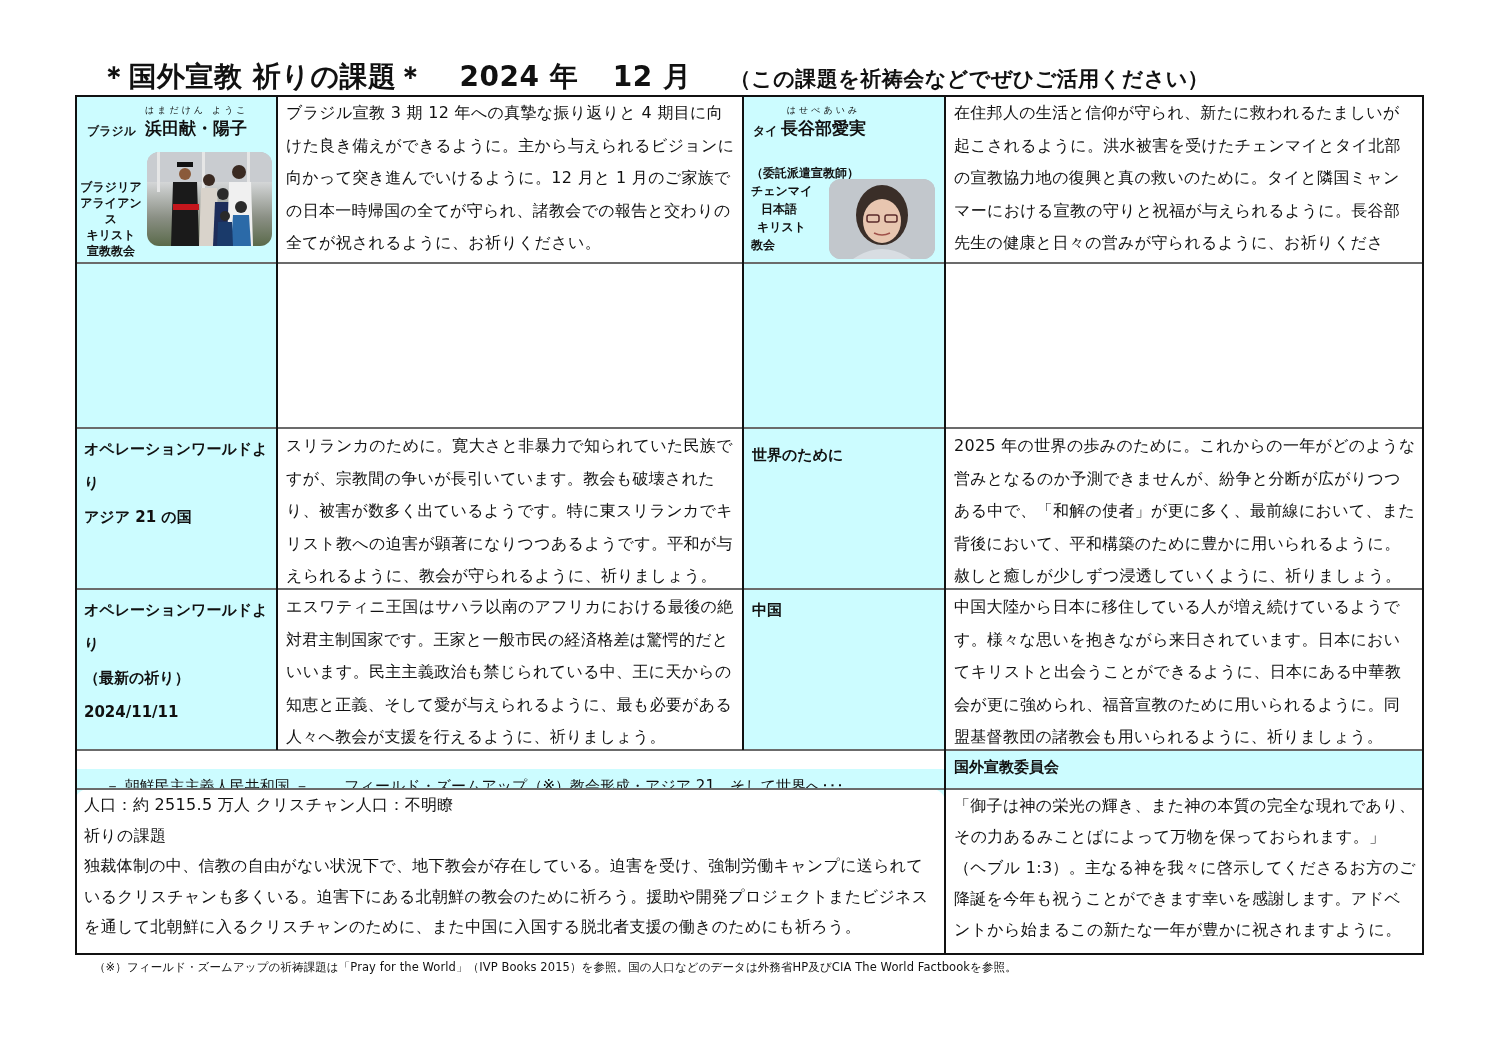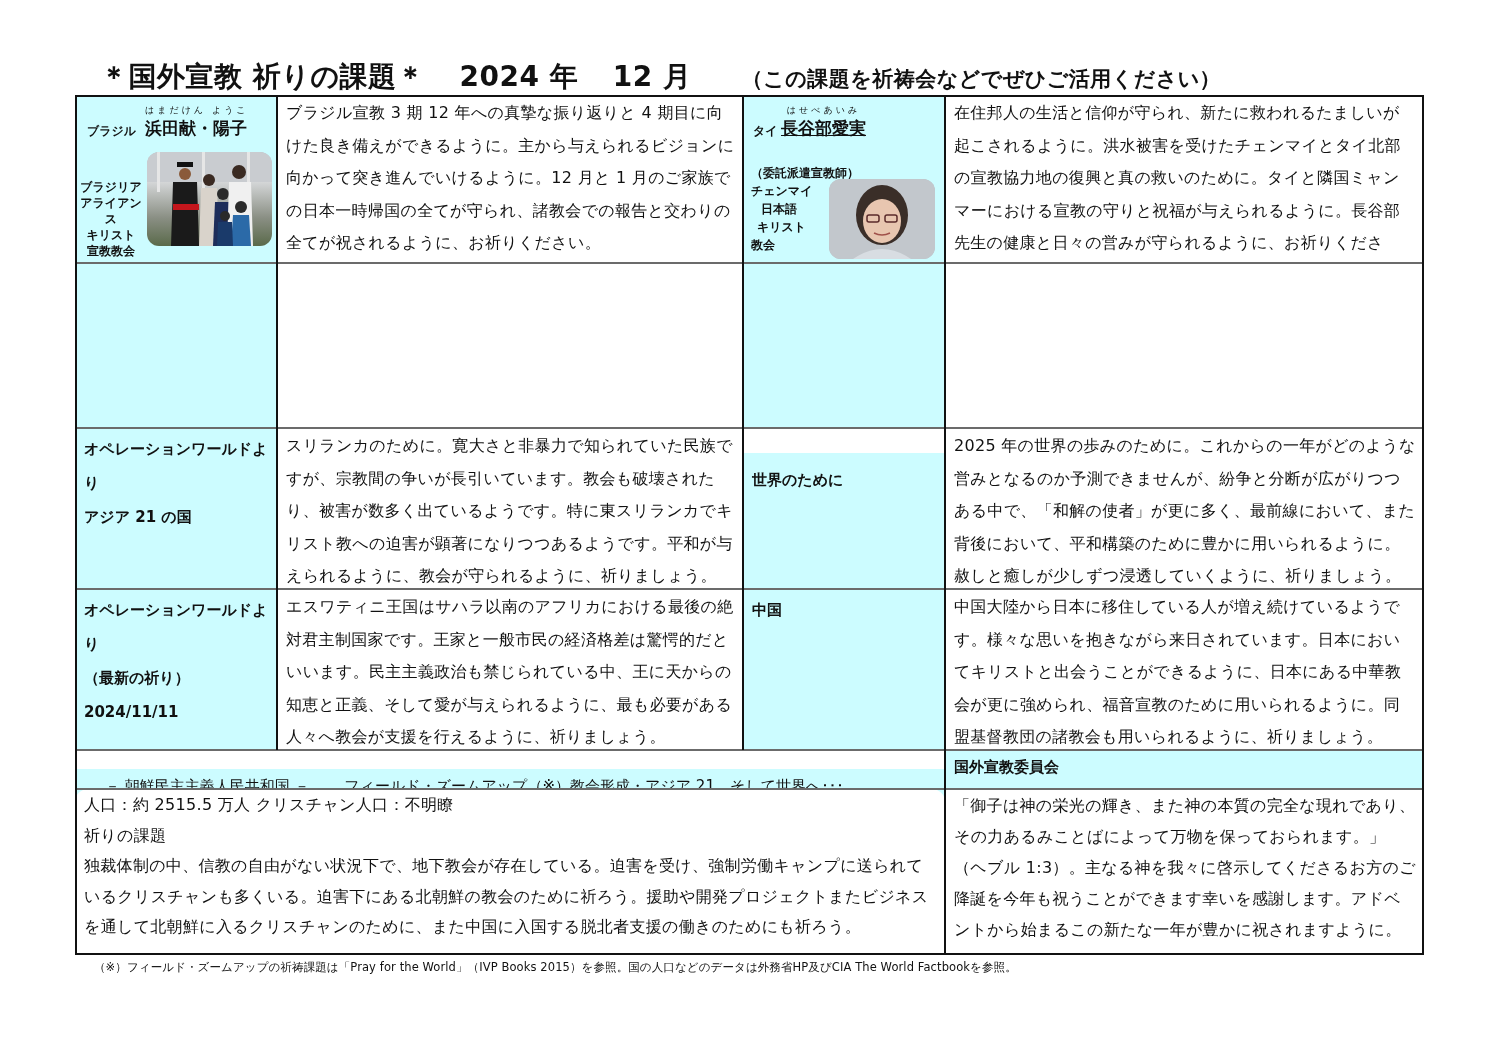--- a/index.html
+++ b/index.html
@@ -1,20 +1,20 @@
 <!DOCTYPE html>
 <html><head>
 <meta charset="utf-8">
 <style>
   html, body { margin: 0; padding: 0; background: #ffffff; }
   body { width: 1497px; height: 1058px; position: relative; overflow: hidden;
          font-family: "DejaVu Sans", "Liberation Sans", sans-serif; color: #111; }
   .title { position: absolute; left: 100px; top: 58px; font-size: 28px; font-weight: bold;
            white-space: nowrap; letter-spacing: 0.5px; }
-  .title .sub { font-size: 21px; margin-left: 40px; font-weight: bold; }
+  .title .sub { font-size: 21px; margin-left: 28px; font-weight: bold; }
   .title .sp { display: inline-block; width: 14px; }
   .cell { position: absolute; box-sizing: border-box; overflow: hidden; }
   .cyan { background: #ccfcff; }
   .white { background: #ffffff; }
   .body-text { font-size: 16px; line-height: 32.5px; padding: 2px 8px 0 9px; letter-spacing: 0.3px; }
   .hdr-text { font-size: 15px; font-weight: bold; line-height: 34px; padding: 4px 8px 0 9px; }
   .vline { position: absolute; background: #111; }
   .hline { position: absolute; background: #6b6b6b; }
   .frame { position: absolute; left: 75px; top: 95px; width: 1349px; height: 860px;
            box-sizing: border-box; border: 2px solid #111; pointer-events: none; }
@@ -76,21 +76,21 @@
 
       <circle cx="78" cy="64" r="5" fill="#2a2a2a"></circle>
       <path d="M71 70 L85 70 L86 94 L70 94 Z" fill="#1a3a6a"></path>
     </svg>
   </div>
 </div>
 <div class="cell white body-text" style="left:277px;top:95px;width:466px;height:168px;">ブラジル宣教 3 期 12 年への真摯な振り返りと 4 期目に向けた良き備えができるように。主から与えられるビジョンに向かって突き進んでいけるように。12 月と 1 月のご家族での日本一時帰国の全てが守られ、諸教会での報告と交わりの全てが祝されるように、お祈りください。</div>
 
 <div class="cell cyan" style="left:743px;top:95px;width:202px;height:168px;">
   <div style="position:absolute;left:10px;top:28px;font-size:12px;font-weight:bold;">タイ</div>
-  <div style="position:absolute;left:38px;top:22px;font-size:17px;font-weight:bold;text-decoration:underline;" class="ruby-wrap">
+  <div style="position:absolute;left:38px;top:22px;font-size:17px;font-weight:bold;" class="ruby-wrap">
     <span class="ruby">はせべあいみ</span>
     <span>長谷部愛実</span>
   </div>
   <div style="position:absolute;left:8px;top:70px;font-size:12px;font-weight:bold;">（委託派遣宣教師）</div>
   <div style="position:absolute;left:8px;top:87px;font-size:12px;font-weight:bold;line-height:18px;">
     <div>チェンマイ</div>
     <div style="padding-left:10px;">日本語</div>
     <div style="padding-left:6px;">キリスト</div>
     <div>教会</div>
   </div>
@@ -111,21 +111,21 @@
 <div class="cell cyan" style="left:75px;top:263px;width:202px;height:165px;"></div>
 <div class="cell white body-text" style="left:277px;top:263px;width:466px;height:165px;"></div>
 <div class="cell cyan" style="left:743px;top:263px;width:202px;height:165px;"></div>
 <div class="cell white body-text" style="left:945px;top:263px;width:479px;height:165px;"></div>
 
 <div class="cell cyan hdr-text" style="left:75px;top:428px;width:202px;height:161px;">
   <div>オペレーションワールドより</div>
   <div>アジア 21 の国</div>
 </div>
 <div class="cell white body-text" style="left:277px;top:428px;width:466px;height:161px;">スリランカのために。寛大さと非暴力で知られていた民族ですが、宗教間の争いが長引いています。教会も破壊されたり、被害が数多く出ているようです。特に東スリランカでキリスト教への迫害が顕著になりつつあるようです。平和が与えられるように、教会が守られるように、祈りましょう。</div>
-<div class="cell cyan hdr-text" style="left:743px;top:428px;width:202px;height:163px;padding-top:10px;margin-top:25px;">
+<div class="cell cyan hdr-text" style="left:743px;top:428px;width:202px;height:163px;padding-top:10px;">
   <div>世界のために</div>
 </div>
 <div class="cell white body-text" style="left:945px;top:428px;width:479px;height:161px;">2025 年の世界の歩みのために。これからの一年がどのような営みとなるのか予測できませんが、紛争と分断が広がりつつある中で、「和解の使者」が更に多く、最前線において、また背後において、平和構築のために豊かに用いられるように。赦しと癒しが少しずつ浸透していくように、祈りましょう。</div>
 
 <div class="cell cyan hdr-text" style="left:75px;top:589px;width:202px;height:161px;">
   <div>オペレーションワールドより</div>
   <div>（最新の祈り）</div>
   <div>2024/11/11</div>
 </div>
 <div class="cell white body-text" style="left:277px;top:589px;width:466px;height:161px;">エスワティニ王国はサハラ以南のアフリカにおける最後の絶対君主制国家です。王家と一般市民の経済格差は驚愕的だといいます。民主主義政治も禁じられている中、王に天からの知恵と正義、そして愛が与えられるように、最も必要がある人々へ教会が支援を行えるように、祈りましょう。</div>

